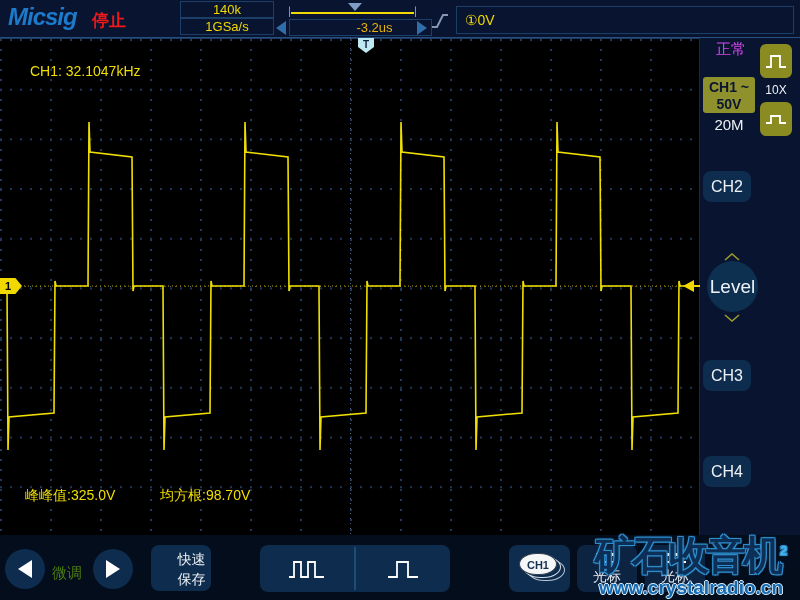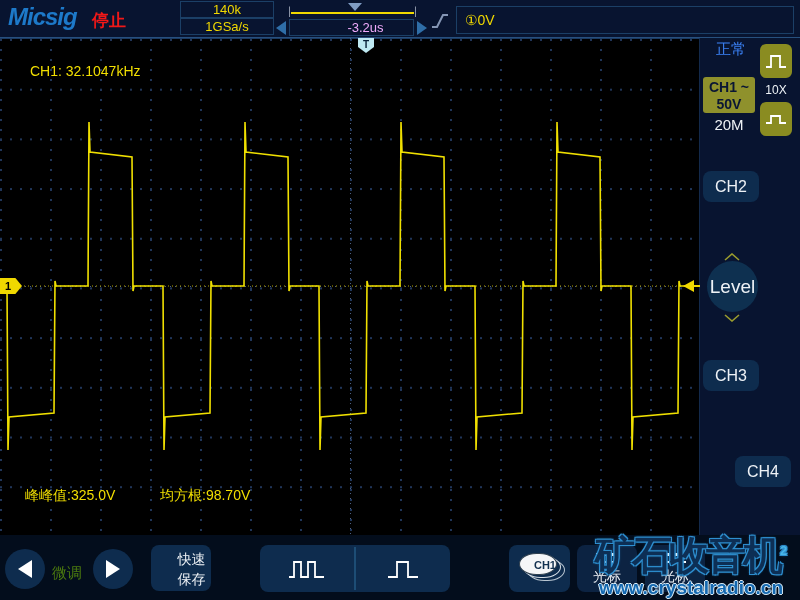--- a/index.html
+++ b/index.html
@@ -13,21 +13,21 @@
   .run-state { left:92px; top:9px; font-size:17px; color:#f01818; font-weight:bold; }
   .tb-box { border:1px solid #1b3f66; background:#081430; color:#f0d800; font-size:13px;
             display:flex; align-items:center; justify-content:center; }
   #depth-box { left:180px; top:1px; width:94px; height:17px; }
   #srate-box { left:180px; top:18px; width:94px; height:17px; }
   #hslider { left:289px; top:6px; width:127px; height:11px; border-left:1px solid #8a93a5; border-right:1px solid #8a93a5;
              border-top:1px solid transparent; }
   #hslider .track { position:absolute; left:1px; right:1px; top:5px; height:2px; background:#f0d800; }
   #hslider .thumb { position:absolute; left:58px; top:-4px; width:0; height:0;
              border-left:7px solid transparent; border-right:7px solid transparent; border-top:8px solid #7f9cc4; }
-  #hpos-box { left:289px; top:19px; width:125px; height:17px; color:#f0abfc;padding-left:28px; }
+  #hpos-box { left:289px; top:19px; width:143px; height:17px; color:#eab308;padding-left:28px; }
   .nav-tri { width:0; height:0; border-top:7px solid transparent; border-bottom:7px solid transparent; }
   #hpos-left  { left:276px; top:21px; border-right:10px solid #2f6ea8; }
   #hpos-right { left:417px; top:21px; border-left:10px solid #2f6ea8; }
   #slope-icon { left:430px; top:12px; }
   #trig-box { left:456px; top:6px; width:338px; height:28px; border:1px solid #1b3f66; background:#081430;
               color:#f0d800; font-size:14px; display:flex; align-items:center; padding-left:8px; }
 
   
   #grid { left:0; top:38px; width:700px; height:497px; background:#000;
           border-top:1px solid #1c3a63; border-right:1px solid #13294a;
@@ -49,34 +49,34 @@
   #ch-marker { left:0; top:278px; width:22px; height:16px; background:#f0d800; color:#000;
                font-size:11px; font-weight:bold; text-align:left; padding-left:5px; line-height:16px;
                clip-path:polygon(0 0,70% 0,100% 50%,70% 100%,0 100%); }
   #trig-arrow { left:683px; top:280px; width:0; height:0;
                 border-top:6px solid transparent; border-bottom:6px solid transparent;
                 border-right:11px solid #f0d800; }
   #trig-arrow-tail { left:694px; top:285px; width:6px; height:2px; background:#f0d800; }
 
   
   #rpanel { left:700px; top:38px; width:100px; height:497px; background:#081430; }
-  .rp-text { color:#3b82f6; }
+  .rp-text { color:#d946ef; }
   #trig-mode { left:716px; top:40px; font-size:15px; }
   .olive-btn { background:#8a8c21; border-radius:6px; display:flex; align-items:center; justify-content:center; }
   #probe-top { left:760px; top:44px; width:32px; height:34px; }
   #probe-label { left:760px; top:83px; width:32px; text-align:center; font-size:12px; color:#eef2f6; }
   #probe-bot { left:760px; top:102px; width:32px; height:34px; }
   #ch1-badge { left:703px; top:77px; width:52px; height:36px; background:#8f912c; border-radius:3px;
                color:#0a1634; font-weight:bold; font-size:14px; text-align:center; line-height:17px; padding-top:2px; }
   #bw-label { left:703px; top:116px; width:52px; text-align:center; font-size:15px; color:#eef2f6; }
-  .ch-btn { width:56px; height:31px; background:#0e2c4e; border-radius:8px; color:#eef2f6;
+  .ch-btn { width:48px; height:31px; background:#0e2c4e; border-radius:8px; color:#eef2f6;
             font-size:16px; display:flex; align-items:center; justify-content:center; }
   #ch2-btn { left:703px; top:171px; }
   #ch3-btn { left:703px; top:360px; }
-  #ch4-btn { left:703px; top:456px;margin-left:32px; }
+  #ch4-btn { left:703px; top:456px; }
   #level-btn { left:707px; top:261px; width:51px; height:51px; border-radius:50%; background:#0e3050;
                color:#eef2f6; font-size:19px; display:flex; align-items:center; justify-content:center; }
   .chev { left:724px; width:16px; height:8px; }
 
   
   #bottombar { left:0; top:535px; width:800px; height:65px; background:#030d1c; }
   .circle-btn { width:40px; height:40px; border-radius:50%; background:#0e2c4e;
                 display:flex; align-items:center; justify-content:center; }
   #prev-btn { left:5px; top:549px; }
   #next-btn { left:93px; top:549px; }
@@ -86,21 +86,21 @@
   #qsave-btn { left:151px; top:545px; width:60px; height:46px; background:#0e2c4e; border-radius:8px;
                color:#eef2f6; font-size:14px; text-align:center; line-height:20px; padding-top:4px;padding-left:21px; }
   #tb-group { left:260px; top:545px; width:190px; height:47px; background:#0e2c4e; border-radius:8px; display:flex; }
   .tb-cell { flex:1; display:flex; align-items:center; justify-content:center; color:#eef2f6; font-size:15px; font-weight:bold; }
   .tb-div { width:1px; background:#1d4d75; margin:2px 0; }
   #trigch-btn { left:509px; top:545px; width:61px; height:47px; background:#0e2c4e; border-radius:8px; }
   .oval { position:absolute; border-radius:50%/55%; }
   #oval3 { left:18px; top:14px; width:38px; height:22px; border:1.5px solid #b9c6d2; }
   #oval2 { left:14px; top:11px; width:38px; height:22px; border:1.5px solid #d7dfe7; background:#0e2c4e; }
   #oval1 { left:10px; top:8px; width:38px; height:22px; background:#f5f6f8; border:1px solid #30404f;
-           color:#12304f; font-size:11px; font-weight:bold; text-align:right; line-height:22px; }
+           color:#12304f; font-size:11px; font-weight:bold; text-align:center; line-height:22px; }
   .menu-btn { top:545px; width:60px; height:47px; background:#0c2342; border-radius:8px;
               color:#eef2f6; font-size:14px; text-align:center; }
   #cursor-btn { left:577px; }
   #menu2-btn { left:645px; }
   .menu-lines { margin:8px auto 3px; width:22px; }
   .menu-lines div { height:2.5px; background:#fff; margin-bottom:5px; }
 
   
   #watermark { left:582px; top:528px; width:218px; z-index:50; text-align:center; pointer-events:none; }
   #wm-title { font-size:40px; font-weight:900; letter-spacing:-3px; color:#0d2f55; white-space:nowrap;

